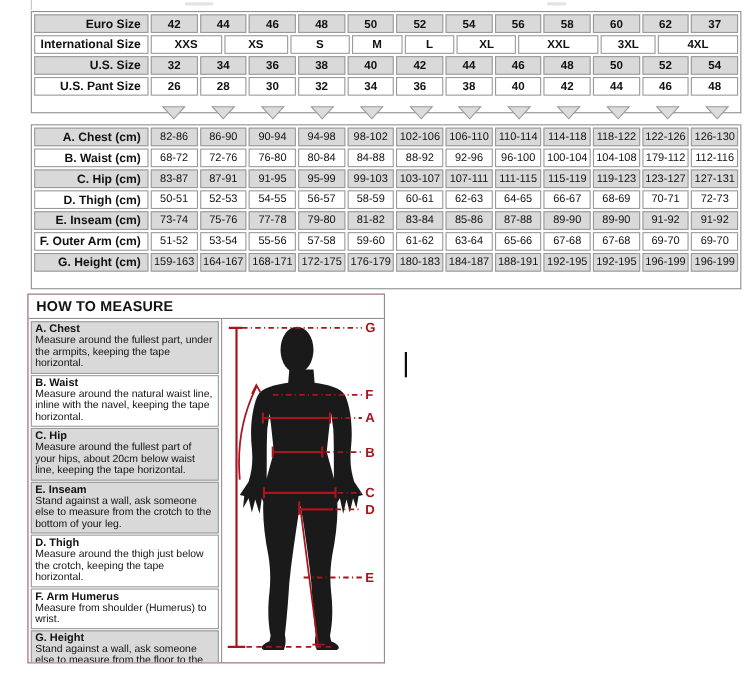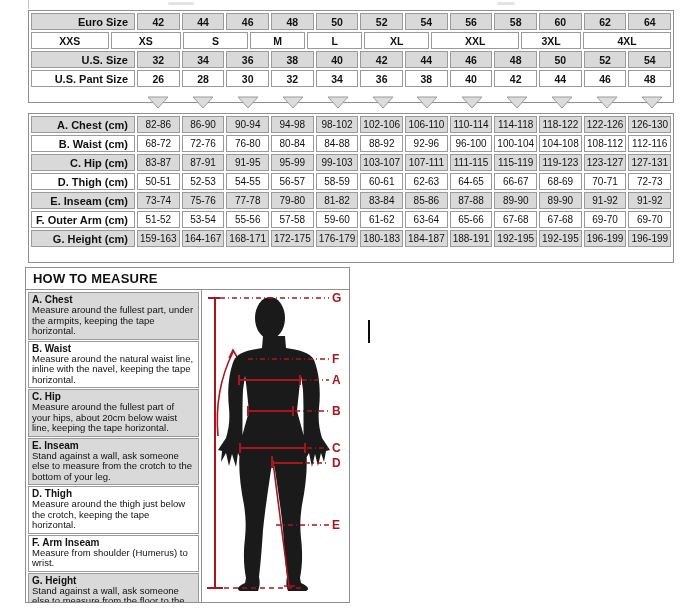--- a/index.html
+++ b/index.html
@@ -77,23 +77,24 @@
         <div class="tcell value">44</div>
         <div class="tcell value">46</div>
         <div class="tcell value">48</div>
         <div class="tcell value">50</div>
         <div class="tcell value">52</div>
         <div class="tcell value">54</div>
         <div class="tcell value">56</div>
         <div class="tcell value">58</div>
         <div class="tcell value">60</div>
         <div class="tcell value">62</div>
-        <div class="tcell value">64</div>
+        <div class="tcell value">37</div>
       </div>
       <div class="trow">
+        <div class="tcell label">International Size</div>
         <div class="tcell value" style="flex: 1.5 1 0px;">XXS</div>
         <div class="tcell value" style="flex: 1.35 1 0px;">XS</div>
         <div class="tcell value" style="flex: 1.25 1 0px;">S</div>
         <div class="tcell value" style="flex: 1.05 1 0px;">M</div>
         <div class="tcell value" style="flex: 1.05 1 0px;">L</div>
         <div class="tcell value" style="flex: 1.25 1 0px;">XL</div>
         <div class="tcell value" style="flex: 1.7 1 0px;">XXL</div>
         <div class="tcell value" style="flex: 1.15 1 0px;">3XL</div>
         <div class="tcell value" style="flex: 1.7 1 0px;">4XL</div>
       </div>
@@ -213,21 +214,21 @@
         <div class="tcell value">68-72</div>
         <div class="tcell value">72-76</div>
         <div class="tcell value">76-80</div>
         <div class="tcell value">80-84</div>
         <div class="tcell value">84-88</div>
         <div class="tcell value">88-92</div>
         <div class="tcell value">92-96</div>
         <div class="tcell value">96-100</div>
         <div class="tcell value">100-104</div>
         <div class="tcell value">104-108</div>
-        <div class="tcell value">108-112</div>
+        <div class="tcell value">179-112</div>
         <div class="tcell value">112-116</div>
       </div>
       <div class="trow shaded">
         <div class="tcell label">C. Hip (cm)</div>
         <div class="tcell value">83-87</div>
         <div class="tcell value">87-91</div>
         <div class="tcell value">91-95</div>
         <div class="tcell value">95-99</div>
         <div class="tcell value">99-103</div>
         <div class="tcell value">103-107</div>
@@ -318,21 +319,21 @@
           </div>
           <div class="htm-item shaded">
             <div class="htm-title">E. Inseam</div>
             <div class="htm-text">Stand against a wall, ask someone else to measure from the crotch to the bottom of your leg.</div>
           </div>
           <div class="htm-item">
             <div class="htm-title">D. Thigh</div>
             <div class="htm-text">Measure around the thigh just below the crotch, keeping the tape horizontal.</div>
           </div>
           <div class="htm-item">
-            <div class="htm-title">F. Arm Inseam</div>
+            <div class="htm-title">F. Arm Humerus</div>
             <div class="htm-text">Measure from shoulder (Humerus) to wrist.</div>
           </div>
           <div class="htm-item shaded">
             <div class="htm-title">G. Height</div>
             <div class="htm-text">Stand against a wall, ask someone else to measure from the floor to the top of your head, keeping the tape vertical.</div>
           </div>
         </div>
       <div id="figure-box">
         <svg width="146" height="312" viewBox="0 0 146 312">
 

